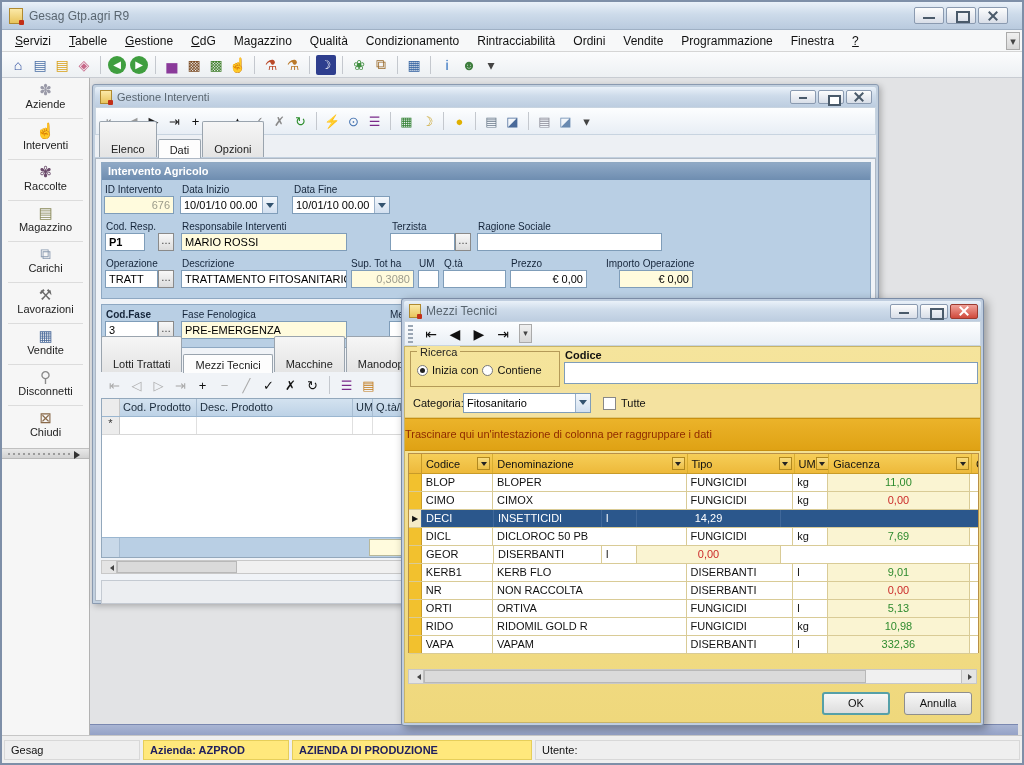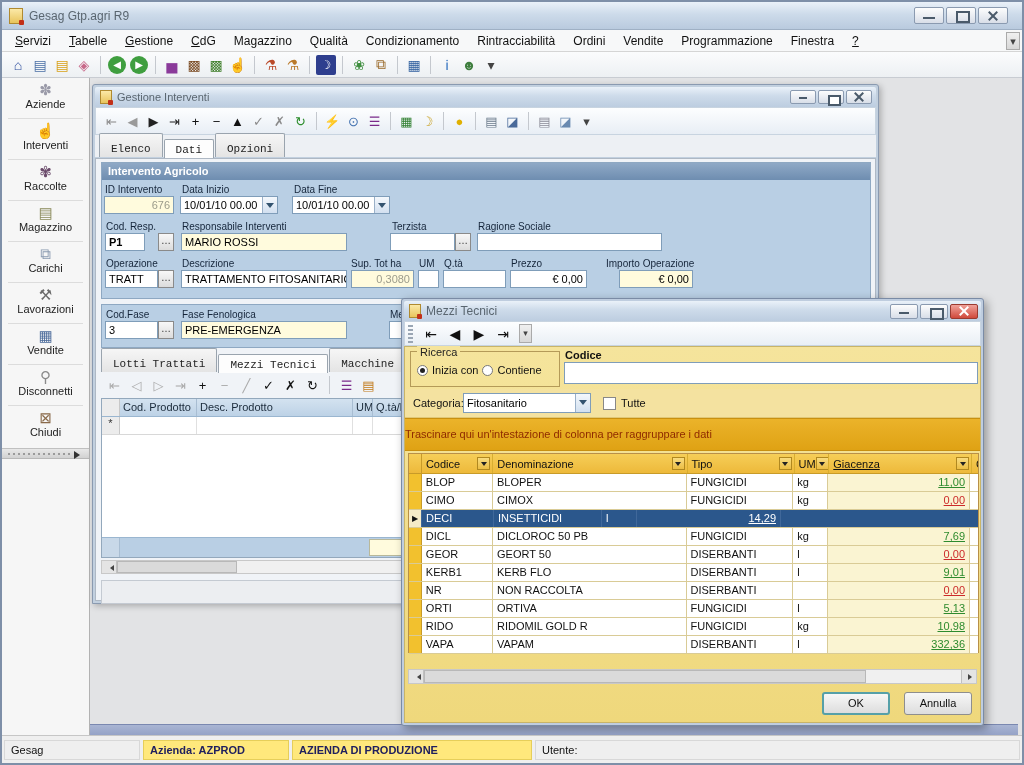--- a/index.html
+++ b/index.html
@@ -61,22 +61,22 @@
   .child-window{position:absolute;left:90px;top:82px;width:787px;height:520px;z-index:10;
     background:#C2D0DF;border:1px solid #8A9AB0;border-radius:3px 3px 0 0;box-shadow:2px 2px 6px rgba(0,0,0,.25);padding:2px;}
   .cw-titlebar{height:20px;background:linear-gradient(#EAF1F9,#CDDBEA 45%,#BDCDE0);display:flex;align-items:center;border-radius:2px 2px 0 0;}
   .cw-titlebar .app-icon{width:12px;height:14px;margin:0 5px;}
   .cw-titlebar .title-text{font-size:11px;}
   .cw-titlebar .winbtn{width:26px;height:14px;}
   .cw-titlebar .win-controls{padding-right:4px;}
   .cw-toolbar{height:28px;background:linear-gradient(#FDFEFF,#E8EEF5);border:1px solid #C8D4E0;
     display:flex;align-items:center;padding-left:6px;gap:2px;}
   .cw-tabs{height:22px;display:flex;align-items:flex-end;padding-left:4px;background:#EDF0F4;gap:1px;}
-  .tab{padding:9px 11px 2px;background:linear-gradient(#F6F6F6,#E4E4E4);border:1px solid #9AA4AE;border-bottom:none;
-    border-radius:2px 2px 0 0;font-size:11px;color:#222;cursor:default;font-family:Liberation Mono, monospace;}
+  .tab{padding:21px 11px 2px;background:linear-gradient(#F6F6F6,#E4E4E4);border:1px solid #9AA4AE;border-bottom:none;
+    border-radius:2px 2px 0 0;font-size:11px;color:#222;cursor:default;}
   .tab.active{background:#FDFDFD;position:relative;top:1px;padding-top:4px;}
   .cw-client{position:absolute;left:2px;right:2px;top:73px;bottom:2px;background:#F0F3F7;border:1px solid #AEB8C4;}
   
   .panel{position:absolute;left:5px;width:770px;background:#B9CFE4;border:1px solid #8EA8C2;}
   .p-header{height:17px;background:linear-gradient(#8FA9C6,#6E8DB0);color:#fff;font-weight:bold;
     font-size:11px;line-height:17px;padding-left:6px;}
   .p-body{position:relative;}
   .flabel{position:absolute;font-size:10px;color:#15253A;white-space:nowrap;text-align:center;}
   .finput{position:absolute;height:18px;background:#fff;border:1px solid #7F9DB9;font-size:11px;
     line-height:16px;padding:0 3px;color:#000;white-space:nowrap;overflow:hidden;}
@@ -143,21 +143,21 @@
   .dg-header{display:flex;height:20px;background:linear-gradient(#F6CE58,#EDB93A);border-bottom:1px solid #C89B28;}
   .dg-h{display:flex;align-items:center;justify-content:space-between;padding:0 2px 0 4px;border-right:1px solid #D8AE30;
     color:#111;overflow:hidden;white-space:nowrap;}
   .fbtn{width:13px;height:13px;background:linear-gradient(#F8DC80,#ECBE44);border:1px solid #B08820;
     display:flex;align-items:flex-start;justify-content:center;flex:none;}
   .fbtn::after{content:"";border:3px solid transparent;border-top:4px solid #222;margin-top:4px;}
   .dgrow{display:flex;height:18px;border-bottom:1px solid #D9CB96;background:#fff;}
   .dgrow .c{border-right:1px solid #D9CB96;padding:1px 4px;overflow:hidden;white-space:nowrap;line-height:15px;}
   .dgrow .m{width:13px;background:#F2C12E;border-right:1px solid #C89B28;padding:0;text-align:center;font-size:9px;line-height:17px;color:#111;}
   .c1{width:72px;}.c2{width:196px;}.c3{width:108px;}.c4{width:35px;}
-  .c5{width:144px;text-align:right;background:#FAF4D2;text-decoration:underline;}
+  .c5{width:144px;text-align:center;background:#FAF4D2;}
   .c6{flex:1;border-right:none!important;}
   .dg-header .m{width:13px;background:linear-gradient(#F6CE58,#EDB93A);border-right:1px solid #C89B28;padding:0;}
   .dg-header .c5{background:transparent;}
   .green{color:#2E8B2E;}.red{color:#CC2A2A;}
   .dgrow.sel{background:#2B578C;}
   .dgrow.sel .c{color:#fff;border-right-color:#40689A;}
   .dgrow.sel .c5{background:#2B578C;}
   .dgrow.sel .m{background:#F5EBC8;color:#111;font-size:8px;}
   .dlg-scroll{position:absolute;left:3px;right:3px;top:322px;height:15px;background:#F0F0F0;border:1px solid #C8C8C8;display:flex;}
   .dlg-buttons{position:absolute;right:8px;top:345px;display:flex;gap:14px;}
@@ -362,21 +362,21 @@
           <div class="finput" style="left:341px;top:90px;width:63px;"></div>
           <div class="flabel" style="left:409px;top:78px;">Prezzo</div>
           <div class="finput num" style="left:408px;top:90px;width:77px;">€ 0,00</div>
           <div class="flabel" style="left:504px;top:78px;">Importo Operazione</div>
           <div class="finput cream num" style="left:517px;top:90px;width:74px;">€ 0,00</div>
         </div>
       </div>
 
       <div class="panel" style="top:145px;height:44px;">
         <div class="p-body" style="height:42px;">
-          <div class="flabel" style="left:4px;top:4px;">Cod.Fase</div>
+          <div class="flabel" style="left:4px;top:4px;font-weight:bold;">Cod.Fase</div>
           <div class="finput" style="left:3px;top:16px;width:53px;">3</div>
           <div class="dots-btn js-dots" style="left:56px;top:16px;">…</div>
           <div class="flabel" style="left:80px;top:4px;">Fase Fenologica</div>
           <div class="finput cream" style="left:79px;top:16px;width:166px;">PRE-EMERGENZA</div>
           <div class="flabel" style="left:288px;top:4px;">Metodo</div>
           <div class="finput" style="left:287px;top:16px;width:65px;"></div>
         </div>
       </div>
 
       <div class="subtabs">
@@ -532,21 +532,20 @@
               <div class="c c1">DICL</div>
               <div class="c c2">DICLOROC 50 PB</div>
               <div class="c c3">FUNGICIDI</div>
               <div class="c c4">kg</div>
               <div class="c c5 green">7,69</div>
               <div class="c c6"></div>
             </div>
             <div class="dgrow">
               <div class="c m"></div>
               <div class="c c1">GEOR</div>
-              <div class="c c2">GEORT 50</div>
               <div class="c c3">DISERBANTI</div>
               <div class="c c4">l</div>
               <div class="c c5 red">0,00</div>
               <div class="c c6"></div>
             </div>
             <div class="dgrow">
               <div class="c m"></div>
               <div class="c c1">KERB1</div>
               <div class="c c2">KERB FLO</div>
               <div class="c c3">DISERBANTI</div>

